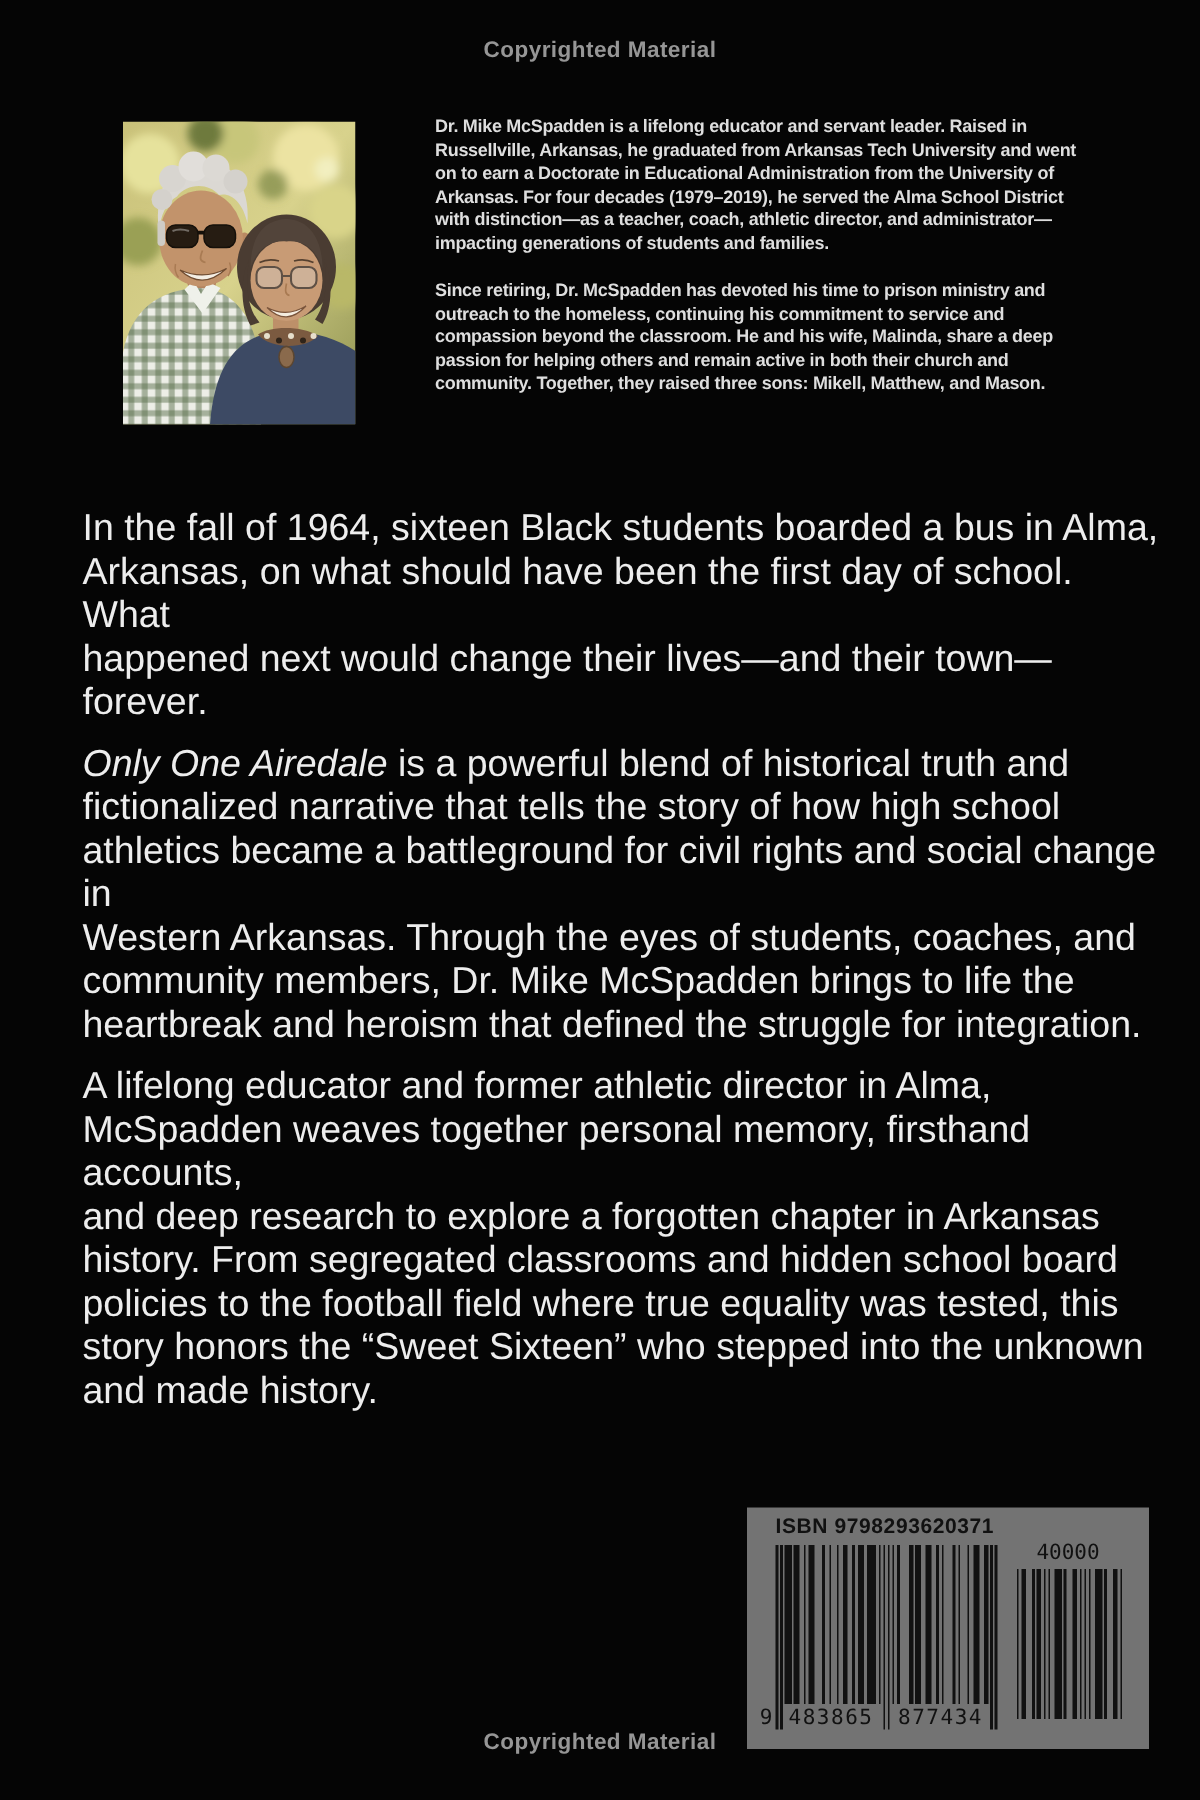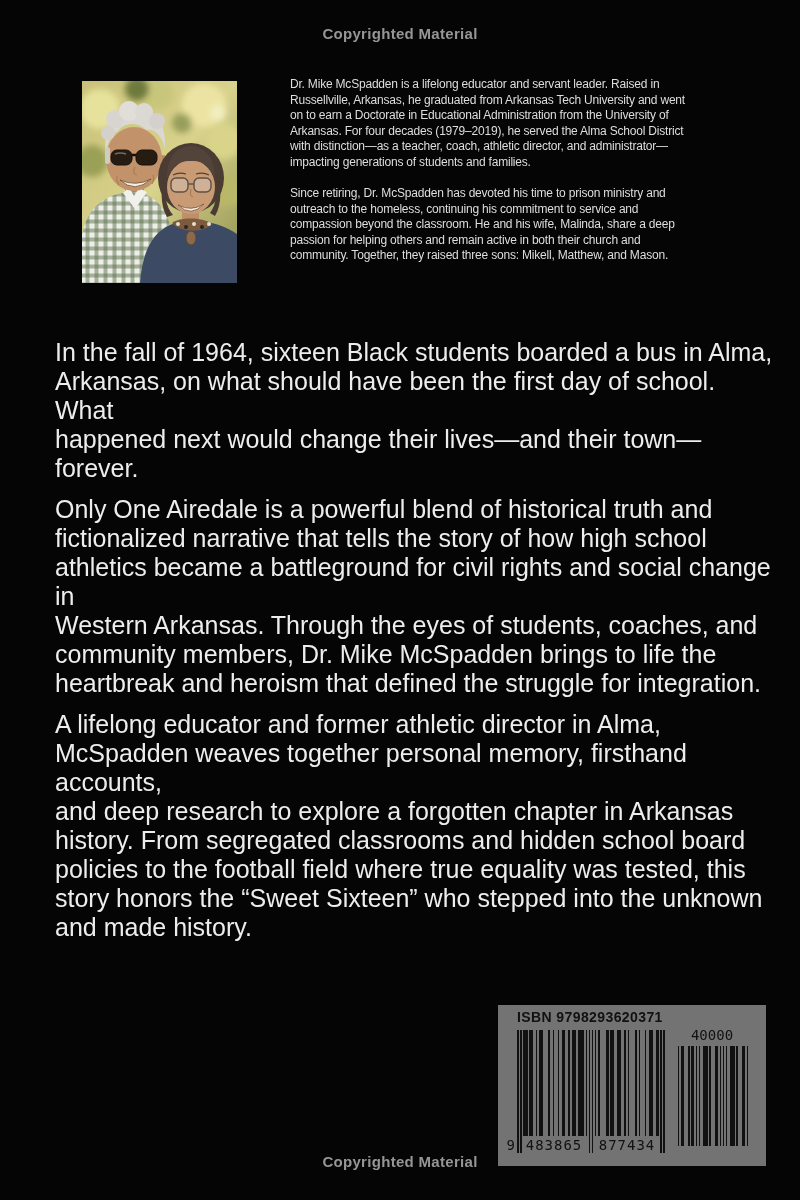--- a/index.html
+++ b/index.html
@@ -10,30 +10,30 @@
   }
   .copyright{
     position:absolute;left:0;right:0;text-align:center;
     color:#969696;font-size:15px;font-weight:bold;letter-spacing:.3px;
   }
   .copyright.top{top:25px;}
   .copyright.bottom{top:1153px;}
   .photo{position:absolute;left:82px;top:81px;width:155px;height:202px;}
   .bio{
     position:absolute;left:290px;top:77px;width:470px;
-    color:#dedede;font-size:12px;line-height:15.5px;font-weight:normal;
+    color:#dedede;font-size:12px;line-height:15.5px;font-weight:bold;
     letter-spacing:-0.2px;
   }
   .bio p{margin:0 0 16px 0;white-space:pre;}
   .synopsis{
     position:absolute;left:55px;top:338px;width:722px;
     color:#ededed;font-size:25px;line-height:29px;
   }
   .synopsis p{margin:0 0 12px 0;white-space:pre-wrap;}
-  .it{}
+  .it{font-style:italic;}
   
   .barcode-box{
     position:absolute;left:498px;top:1005px;width:268px;height:161px;
     background:#737373;color:#111;
   }
   .isbn-label{
     position:absolute;left:19px;top:4px;
     font-size:14px;font-weight:bold;letter-spacing:.4px;
   }
   .ean13-bars{position:absolute;left:19px;top:25px;width:148px;height:123px;}

